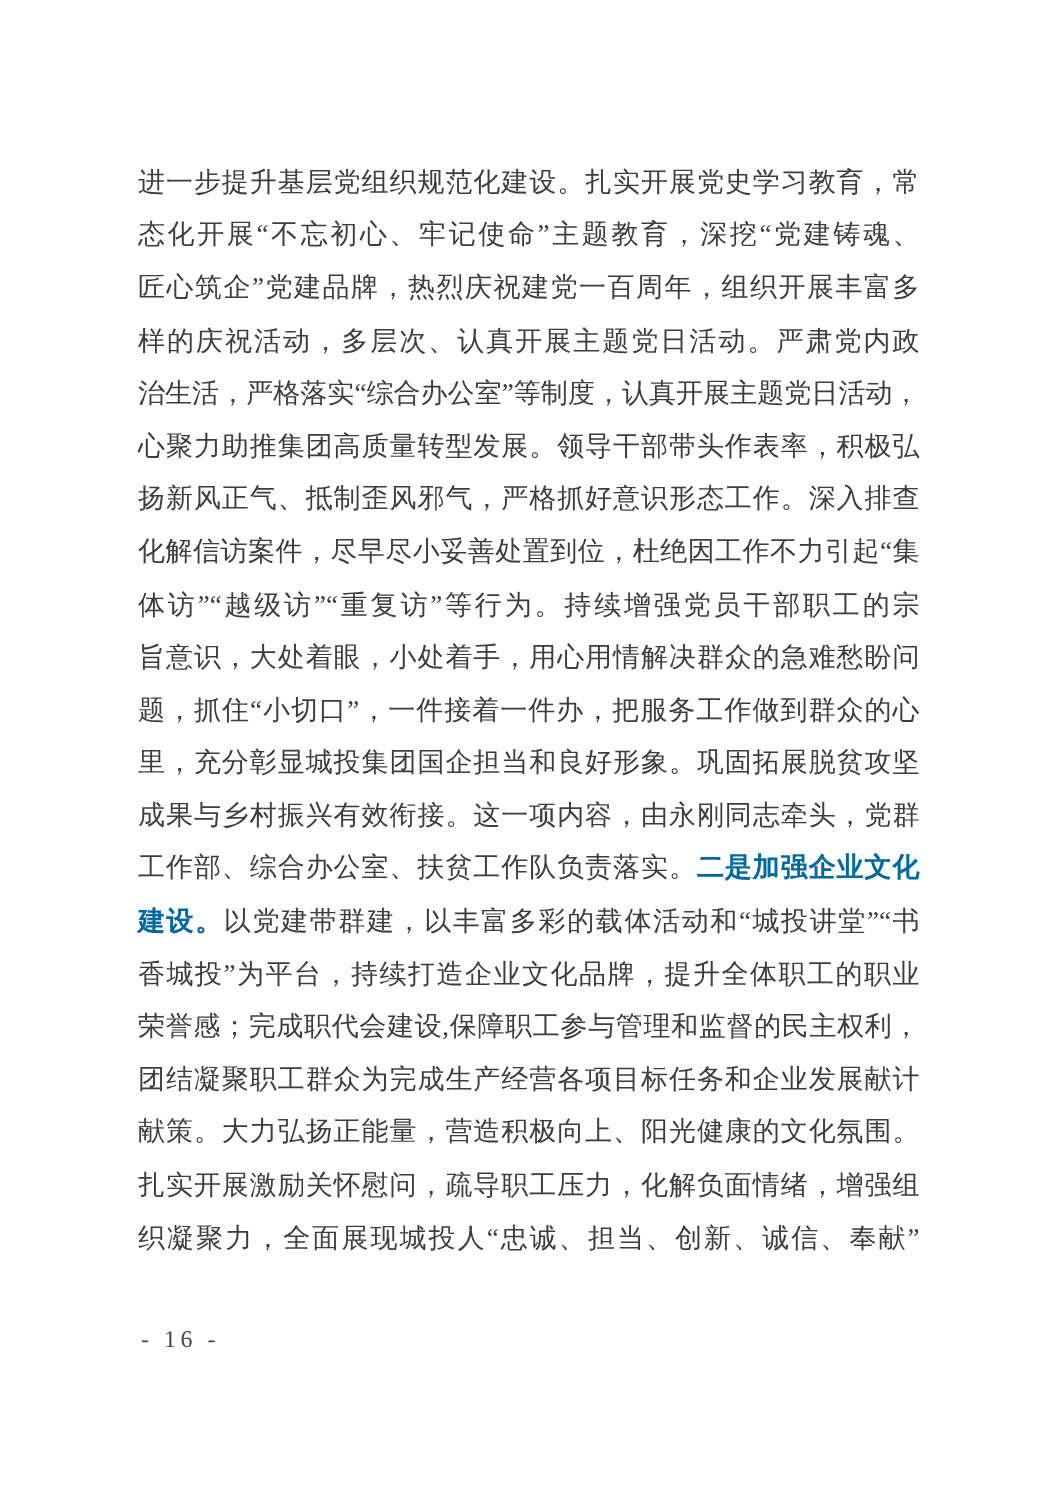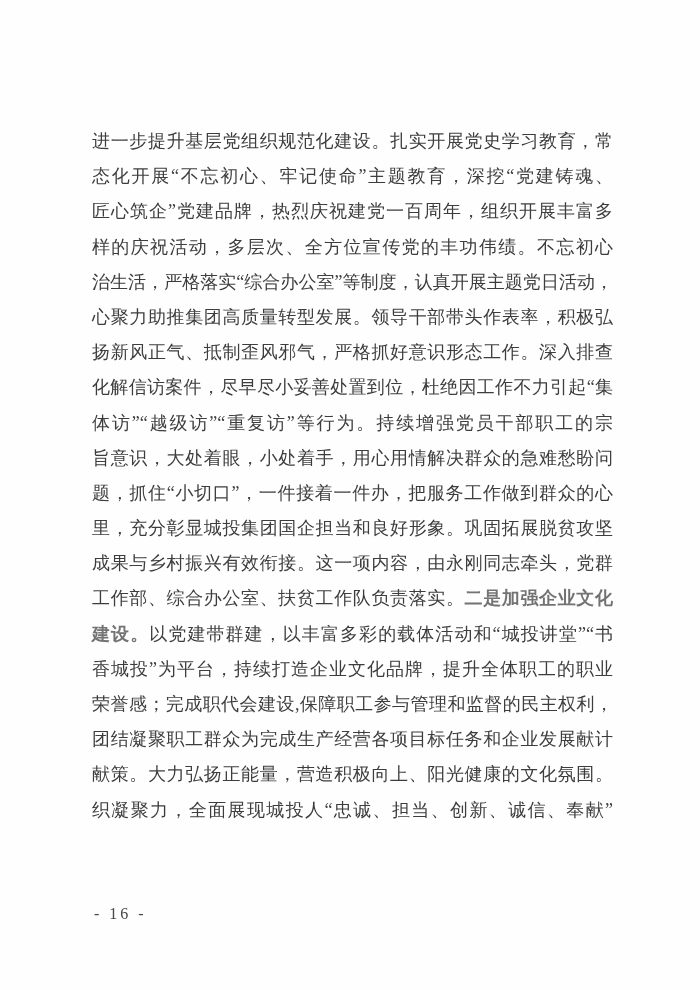--- a/index.html
+++ b/index.html
@@ -11,73 +11,73 @@
     height: 990px;
     position: relative;
     background: #fefefe;
     font-family: "Liberation Serif", "DejaVu Serif", serif;
     overflow: hidden;
   }
   .page {
     position: absolute;
     inset: 0;
     background: #fefefe;
-    margin-top: 20px;
   }
   .text-block {
     position: absolute;
     left: 92px;
     top: 104px;
     width: 521px;
   }
   .line {
     font-size: 18px;
     line-height: 35.2px;
     height: 35.2px;
     color: #3d3d3d;
     text-align: justify;
     text-align-last: justify;
     -moz-text-align-last: justify;
     overflow: visible;
   }
   .line .seg-bold {
     font-weight: bold;
-    color: #737373;
+    color: #0369a1;
   }
   .page-number {
     position: absolute;
     left: 94px;
     top: 884px;
     font-size: 16px;
     line-height: 20px;
     color: #474747;
     letter-spacing: 3px;
     font-family: Liberation Serif, serif;
   }
 </style>
 </head>
 <body>
 
 <div class="page">
   <div class="text-block" id="text-block">
       <div class="line"><span>进一步提升基层党组织规范化建设。扎实开展党史学习教育，常</span></div>
       <div class="line"><span>态化开展“不忘初心、牢记使命”主题教育，深挖“党建铸魂、</span></div>
       <div class="line"><span>匠心筑企”党建品牌，热烈庆祝建党一百周年，组织开展丰富多</span></div>
-      <div class="line"><span>样的庆祝活动，多层次、全方位宣传党的丰功伟绩。不忘初心</span></div>
+      <div class="line"><span>样的庆祝活动，多层次、认真开展主题党日活动。严肃党内政</span></div>
       <div class="line"><span>治生活，严格落实“综合办公室”等制度，认真开展主题党日活动，</span></div>
       <div class="line"><span>心聚力助推集团高质量转型发展。领导干部带头作表率，积极弘</span></div>
       <div class="line"><span>扬新风正气、抵制歪风邪气，严格抓好意识形态工作。深入排查</span></div>
       <div class="line"><span>化解信访案件，尽早尽小妥善处置到位，杜绝因工作不力引起“集</span></div>
       <div class="line"><span>体访”“越级访”“重复访”等行为。持续增强党员干部职工的宗</span></div>
       <div class="line"><span>旨意识，大处着眼，小处着手，用心用情解决群众的急难愁盼问</span></div>
       <div class="line"><span>题，抓住“小切口”，一件接着一件办，把服务工作做到群众的心</span></div>
       <div class="line"><span>里，充分彰显城投集团国企担当和良好形象。巩固拓展脱贫攻坚</span></div>
       <div class="line"><span>成果与乡村振兴有效衔接。这一项内容，由永刚同志牵头，党群</span></div>
       <div class="line"><span>工作部、综合办公室、扶贫工作队负责落实。</span><span class="seg-bold">二是加强企业文化</span></div>
       <div class="line"><span class="seg-bold">建设。</span><span>以党建带群建，以丰富多彩的载体活动和“城投讲堂”“书</span></div>
       <div class="line"><span>香城投”为平台，持续打造企业文化品牌，提升全体职工的职业</span></div>
       <div class="line"><span>荣誉感；完成职代会建设,保障职工参与管理和监督的民主权利，</span></div>
       <div class="line"><span>团结凝聚职工群众为完成生产经营各项目标任务和企业发展献计</span></div>
       <div class="line"><span>献策。大力弘扬正能量，营造积极向上、阳光健康的文化氛围。</span></div>
+      <div class="line"><span>扎实开展激励关怀慰问，疏导职工压力，化解负面情绪，增强组</span></div>
       <div class="line"><span>织凝聚力，全面展现城投人“忠诚、担当、创新、诚信、奉献”</span></div>
     </div>
   <div class="page-number">- 16 -</div>
 </div>
 
 </body></html>

